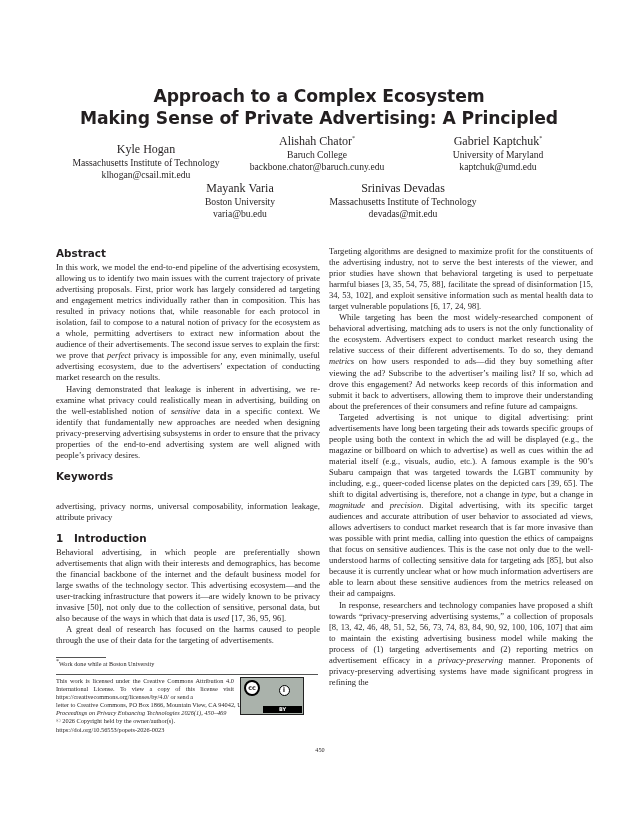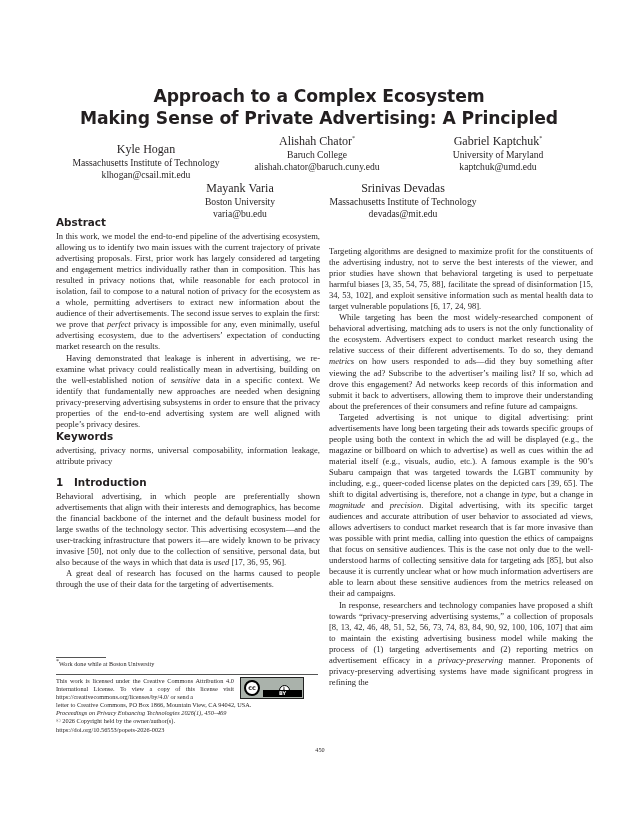--- a/index.html
+++ b/index.html
@@ -16,21 +16,21 @@
   .col p.ind { text-indent: 10px; }
   .sec-head { font-family: "DejaVu Sans", "Liberation Sans", sans-serif; font-weight: bold; font-size: 10.4px;
               line-height: 13px; margin: 0; }
   .sec-head .num { display: inline-block; width: 18px; }
   .footrule { position: absolute; left: 56px; width: 50px; border-top: 0.6px solid #555; top: 657px; }
   .footnote { position: absolute; left: 56px; top: 660px; font-size: 6.2px; line-height: 8px; }
   .licrule { position: absolute; left: 56px; width: 262px; border-top: 0.6px solid #555; top: 674px; }
   .lic { position: absolute; left: 56px; top: 677px; width: 262px; font-size: 6.3px; line-height: 8.1px; }
   .lic .narrow { width: 178px; text-align: justify; }
   .lic i { font-style: italic; }
-  .cc-badge { position: absolute; left: 240px; top: 677px; width: 64px; height: 22px; background: #aab2ab;
+  .cc-badge { position: absolute; left: 240px; top: 677px; width: 64px; height: 38px; background: #aab2ab;
               border: 1px solid #222; box-sizing: border-box; }
   .cc-badge .ccl { position: absolute; left: 3px; top: 2px; width: 16px; height: 16px; border-radius: 50%;
                    background: #fff; border: 2px solid #000; box-sizing: border-box;
                    font-family: "DejaVu Sans", sans-serif; font-weight: bold; font-size: 6.5px; line-height: 12px; text-align: center; }
   .cc-badge .byl { position: absolute; left: 24px; right: 0; top: 0; height: 13px; text-align: center; }
   .cc-badge .person { display: inline-block; margin-top: 1px; width: 11px; height: 11px; border-radius: 50%;
                       background: #fff; border: 1.2px solid #000; box-sizing: border-box;
                       font-family: "DejaVu Sans", sans-serif; font-size: 7px; line-height: 8px; font-weight: bold; }
   .cc-badge .bytxt { position: absolute; left: 22px; right: 1px; bottom: 1px; height: 7px; background: #000; color: #fff;
                      font-family: "DejaVu Sans", sans-serif; font-size: 5px; font-weight: bold; line-height: 7px; text-align: center; }
@@ -45,46 +45,46 @@
 </div>
 
 <div class="author" style="left:62px; width:168px; top:142px;">
   <div class="name"><span>Kyle Hogan</span><span class="sup"></span></div>
   <div>Massachusetts Institute of Technology</div>
   <div>klhogan@csail.mit.edu</div>
 </div>
 <div class="author" style="left:232px; width:170px; top:134px;">
   <div class="name"><span>Alishah Chator</span><span class="sup">*</span></div>
   <div>Baruch College</div>
-  <div>alishah.chator@baruch.cuny.edu</div>
+  <div>backbone.chator@baruch.cuny.edu</div>
 </div>
 <div class="author" style="left:418px; width:160px; top:134px;">
   <div class="name"><span>Gabriel Kaptchuk</span><span class="sup">*</span></div>
   <div>University of Maryland</div>
   <div>kaptchuk@umd.edu</div>
 </div>
 
 <div class="author" style="left:180px; width:120px; top:181px;">
   <div class="name"><span>Mayank Varia</span><span class="sup"></span></div>
   <div>Boston University</div>
   <div>varia@bu.edu</div>
 </div>
 <div class="author" style="left:318px; width:170px; top:181px;">
   <div class="name"><span>Srinivas Devadas</span><span class="sup"></span></div>
   <div>Massachusetts Institute of Technology</div>
   <div>devadas@mit.edu</div>
 </div>
 
-<div class="col" style="left:56px; top:216px;">
+<div class="col" style="left:56px; top:247px;">
   <h2 class="sec-head">Abstract</h2>
   <p style="margin-top:2px;"><span>In this work, we model the end-to-end pipeline of the advertising ecosystem, allowing us to identify two main issues with the current trajectory of private advertising proposals. First, prior work has largely considered ad targeting and engagement metrics individually rather than in composition. This has resulted in privacy notions that, while reasonable for each protocol in isolation, fail to compose to a natural notion of privacy for the ecosystem as a whole, permitting advertisers to extract new information about the audience of their advertisements. The second issue serves to explain the first: we prove that </span><i>perfect</i><span> privacy is impossible for any, even minimally, useful advertising ecosystem, due to the advertisers’ expectation of conducting market research on the results.</span></p>
   <p class="ind"><span>Having demonstrated that leakage is inherent in advertising, we re-examine what privacy could realistically mean in advertising, building on the well-established notion of </span><i>sensitive</i><span> data in a specific context. We identify that fundamentally new approaches are needed when designing privacy-preserving advertising subsystems in order to ensure that the privacy properties of the end-to-end advertising system are well aligned with people’s privacy desires.</span></p>
 
-  <h2 class="sec-head" style="">Keywords</h2>
-  <p style="margin-top:2px;">advertising, privacy norms, universal composability, information leakage, attribute privacy</p>
+  <h2 class="sec-head" style="margin-top:9px;">Keywords</h2>
+  <p style="margin-top:18px;">advertising, privacy norms, universal composability, information leakage, attribute privacy</p>
 
   <h2 class="sec-head" style="margin-top:9px;"><span class="num">1</span><span>Introduction</span></h2>
   <p style="margin-top:2px;"><span>Behavioral advertising, in which people are preferentially shown advertisements that align with their interests and demographics, has become the financial backbone of the internet and the default business model for large swaths of the technology sector. This advertising ecosystem—and the user-tracking infrastructure that powers it—are widely known to be privacy invasive [50], not only due to the collection of sensitive, personal data, but also because of the ways in which that data is </span><i>used</i><span> [17, 36, 95, 96].</span></p>
   <p class="ind">A great deal of research has focused on the harms caused to people through the use of their data for the targeting of advertisements.</p>
 </div>
 
 <div class="footrule"></div>
 <div class="footnote"><span class="sup">*</span><span>Work done while at Boston University</span></div>
 
 <div class="licrule"></div>

